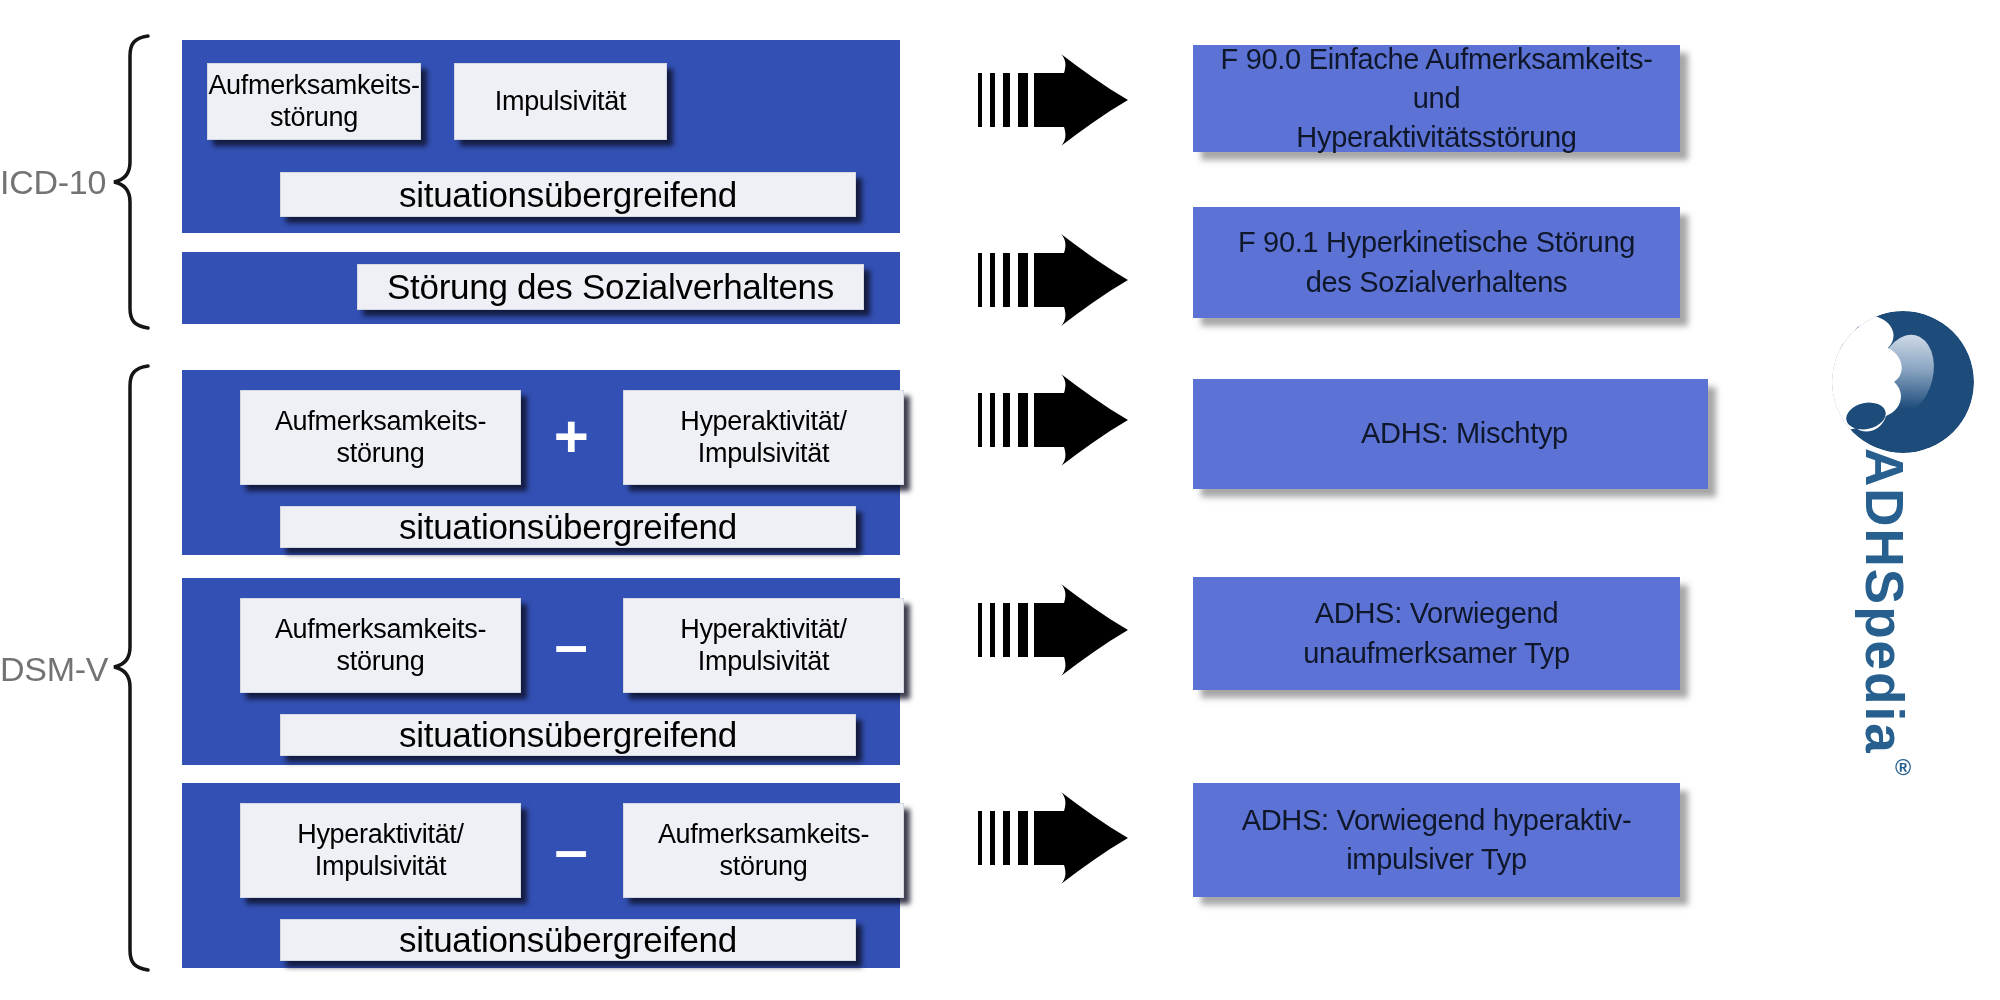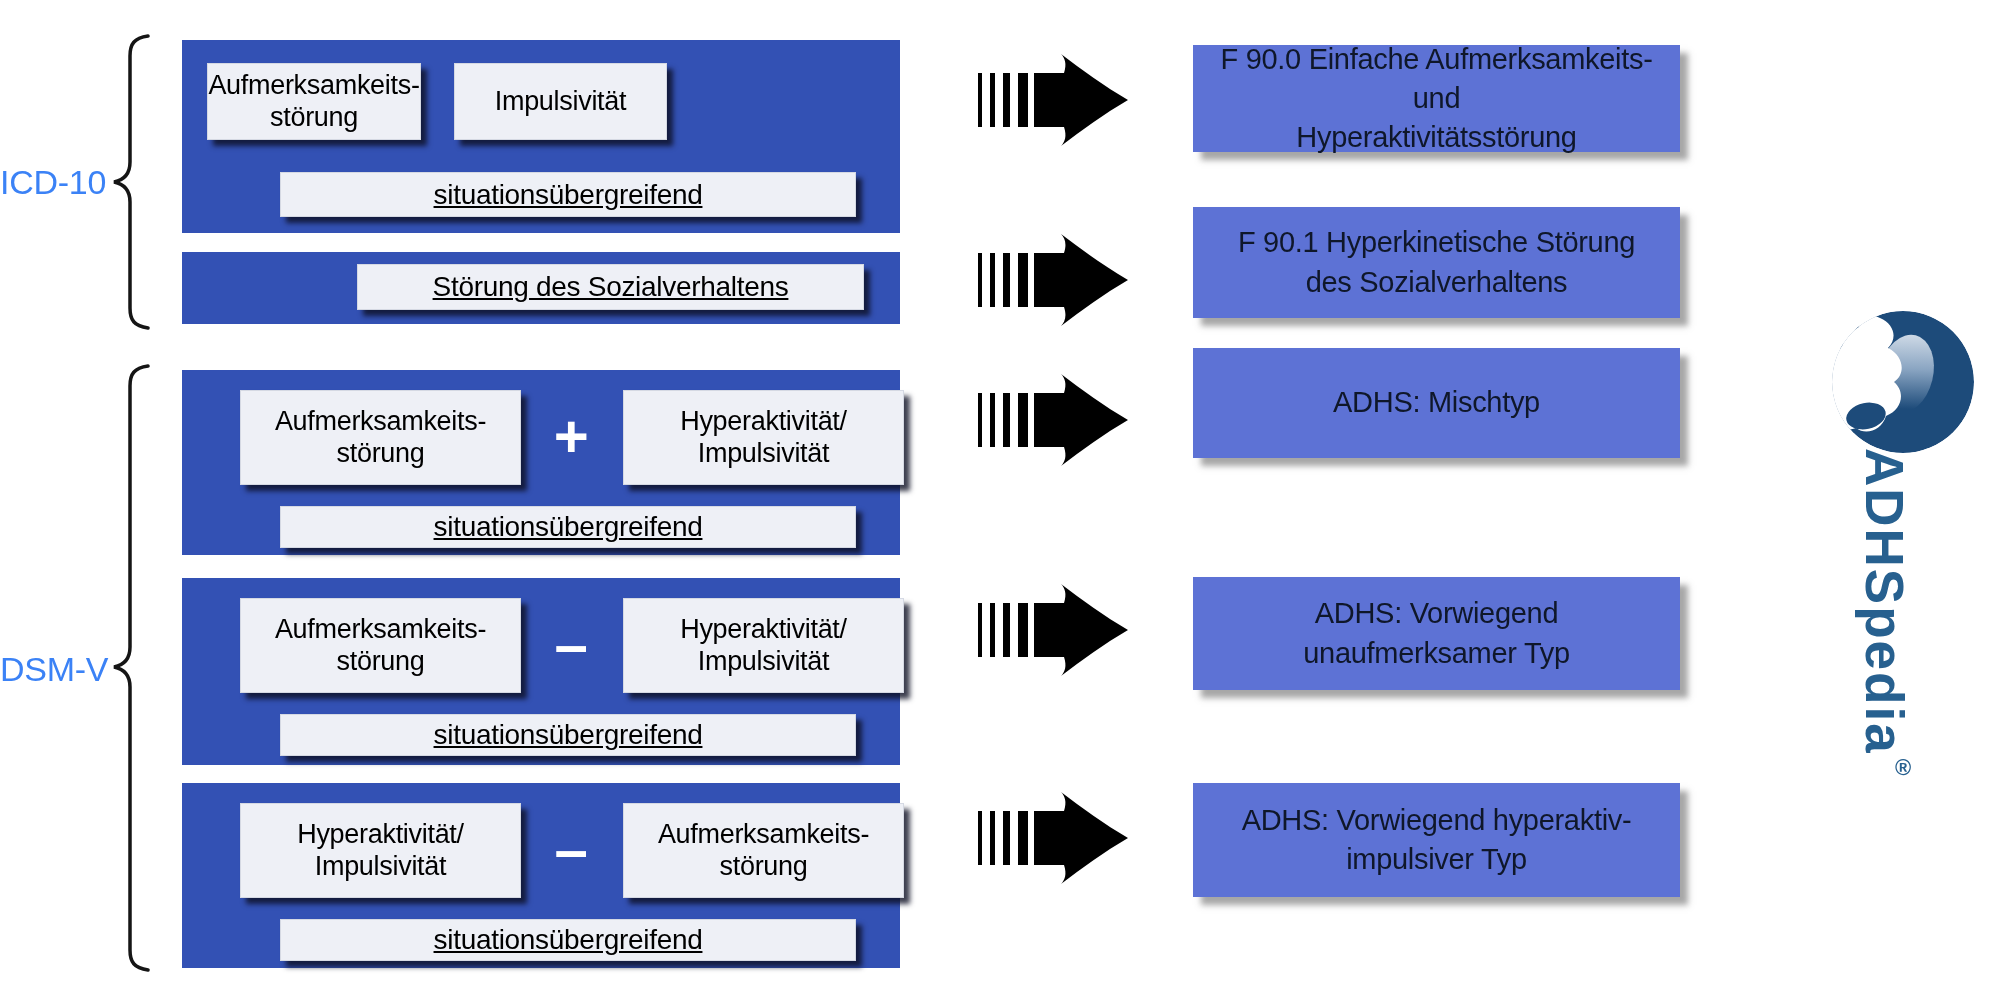--- a/index.html
+++ b/index.html
@@ -3,55 +3,55 @@
 <meta charset="utf-8">
 <style>
   html,body{margin:0;padding:0;background:#ffffff;}
   .stage{
     position:relative;width:2000px;height:1000px;background:#ffffff;
     font-family:"Liberation Sans","DejaVu Sans",sans-serif;
     overflow:hidden;letter-spacing:-0.3px;
   }
   .grp-label{
     position:absolute;left:0;width:106px;text-align:right;
-    font-size:34px;color:#3b82f6;line-height:42px;white-space:nowrap;
+    font-size:34px;color:#737373;line-height:42px;white-space:nowrap;
   }
   #lab-icd{top:161px;}
   #lab-dsm{top:648px;}
   .brace{position:absolute;left:108px;}
   .bluebox{
     position:absolute;left:150px;width:718px;background:#3351b4;margin-left:32px;
   }
   #bb1{top:40px;height:193px;}
   #bb2{top:252px;height:72px;}
   #bb3{top:370px;height:185px;}
   #bb4{top:578px;height:187px;}
   #bb5{top:783px;height:185px;}
   .lite{
     position:absolute;background:#eef0f6;border:1px solid #d5d9e3;
     box-shadow:6px 6px 5px rgba(12,15,35,0.8);
     display:flex;align-items:center;justify-content:center;text-align:center;
     color:#000;white-space:pre-line;line-height:1.18;
   }
   .crit{font-size:27px;}
-  .sit{font-size:28px;text-decoration:underline;}
+  .sit{font-size:35px;}
   .op{
     position:absolute;display:flex;align-items:center;justify-content:center;
     color:#ffffff;font-size:60px;font-weight:600;line-height:1;
   }
   .arrow{position:absolute;left:978px;width:160px;height:92px;}
   .result{
     position:absolute;left:1193px;width:487px;background:#5d72d5;
     box-shadow:8px 8px 6px rgba(80,80,80,0.5);
     display:flex;align-items:center;justify-content:center;text-align:center;
     color:#0f172a;font-size:29px;line-height:1.35;white-space:pre-line;
   }
   #rb1{top:45px;height:107px;}
   #rb2{top:207px;height:111px;}
-  #rb3{top:348px;height:110px;}
+  #rb3{top:379px;height:110px;padding-left:28px;}
   #rb4{top:577px;height:113px;}
   #rb5{top:783px;height:114px;}
   .logo{position:absolute;left:1824px;top:306px;width:170px;height:450px;}
   .logo-icon{position:absolute;left:4px;top:2px;width:148px;height:150px;}
   .logo-text{
     position:absolute;left:30px;top:142px;height:300px;
     writing-mode:vertical-rl;text-orientation:mixed;
     font-size:53px;font-weight:bold;color:#27608f;letter-spacing:2px;
     white-space:nowrap;
   }

